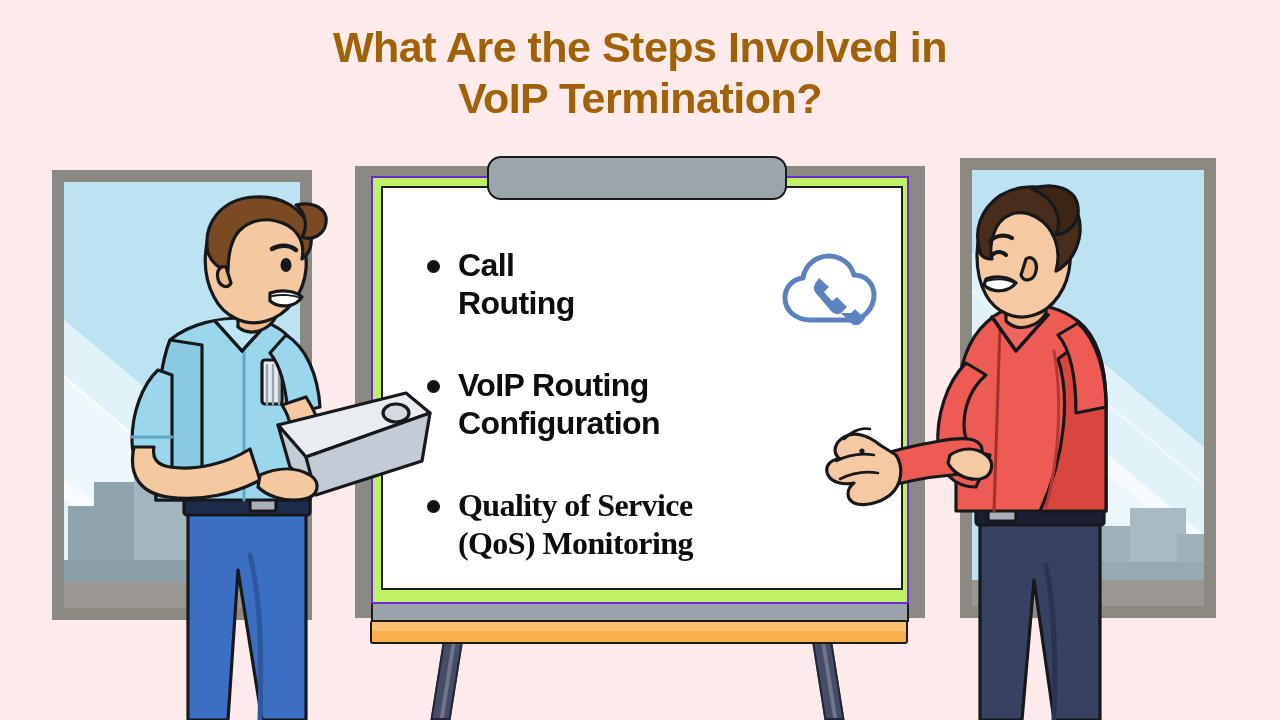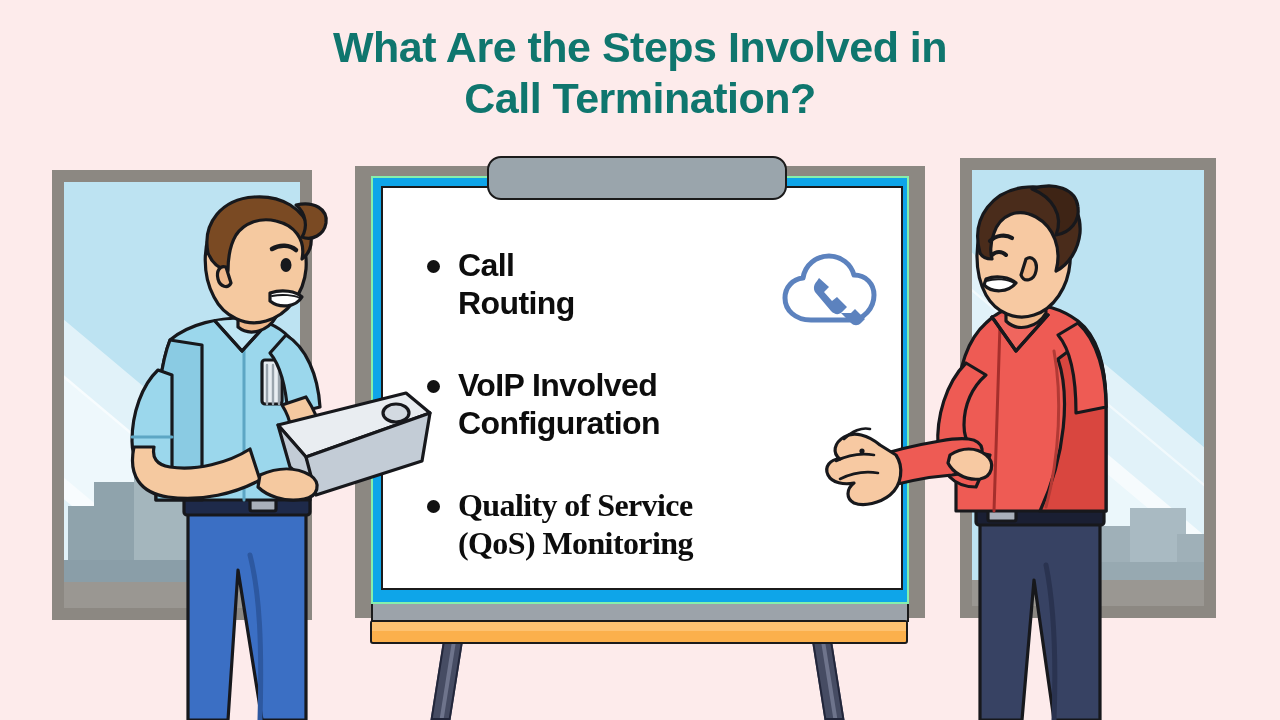--- a/index.html
+++ b/index.html
@@ -13,21 +13,21 @@
   
   #title-block{
     position:absolute; top:22px; left:0; width:1280px;
     text-align:center; z-index:40;
   }
   #title-block .tline{
     font-weight:bold;
     font-size:43px;
     line-height:51px;
     letter-spacing:-0.5px;
-    color:#0f766e;
+    color:#a16207;
     text-shadow:0 0 2px #FDEBEB, 0 1px 0 #FDEBEB;
     white-space:nowrap;
   }
 
   
   .window{
     position:absolute;
     background:#8C8882;
     border:0;
     z-index:5;
@@ -74,21 +74,21 @@
   #leg-left{ left:85px; transform:skewX(-9deg); }
   #leg-right{ left:460px; transform:skewX(9deg); }
   .leg .hl{ position:absolute; left:7px; top:0; width:4px; height:100%; background:#6e748c; }
 
   #board-frame{
     position:absolute; left:355px; top:166px; width:570px; height:452px;
     background:#8C8882; z-index:10;
   }
   #board-inner-frame{
     position:absolute; left:16px; top:10px; width:538px; height:428px;
-    background:#0ea5e9; border:2px solid #86efac;
+    background:#bef264; border:2px solid #6d28d9;
   }
   #board-surface{
     position:absolute; left:8px; top:8px; width:522px; height:404px;
     background:#FFFFFF; border:2px solid #1b1b1b;
   }
   #board-bottom-bar{
     position:absolute; left:16px; top:438px; width:538px; height:18px;
     background:#9CA3AA; border-left:2px solid #1b1b1b; border-right:2px solid #1b1b1b;
   }
   #board-clip{
@@ -131,21 +131,21 @@
   
   .person{ position:absolute; z-index:30; }
   #person-left{ left:110px; top:175px; width:330px; height:545px; }
   #person-right{ left:810px; top:155px; width:330px; height:565px; }
 </style>
 </head>
 <body>
 
 <div id="title-block">
   <div class="tline">What Are the Steps Involved in</div>
-  <div class="tline">Call Termination?</div>
+  <div class="tline">VoIP Termination?</div>
 </div>
 
 <div class="window" id="window-left">
   <div class="glass">
     <div class="sky-dark"></div>
     <div class="streak" style="left:-120px;top:-80px;width:70px;height:700px;"></div>
     <div class="streak" style="left:-30px;top:-80px;width:95px;height:700px;background:rgba(255,255,255,0.75);"></div>
     <div class="streak" style="left:100px;top:-80px;width:45px;height:700px;"></div>
     <div class="skyline">
       <div class="bldg" style="left:4px;bottom:26px;width:34px;height:76px;"></div>
@@ -196,21 +196,21 @@
       </div>
 
       <div id="bullet-list">
         <div class="bullet-row" id="bullet-row-0">
           <div class="bullet-dot"></div>
           <div class="bullet-text">Call
 Routing</div>
         </div>
         <div class="bullet-row" id="bullet-row-1">
           <div class="bullet-dot"></div>
-          <div class="bullet-text">VoIP Involved
+          <div class="bullet-text">VoIP Routing
 Configuration</div>
         </div>
         <div class="bullet-row" id="bullet-row-2">
           <div class="bullet-dot"></div>
           <div class="bullet-text">Quality of Service
 (QoS) Monitoring</div>
         </div>
       </div>
 
     </div>

